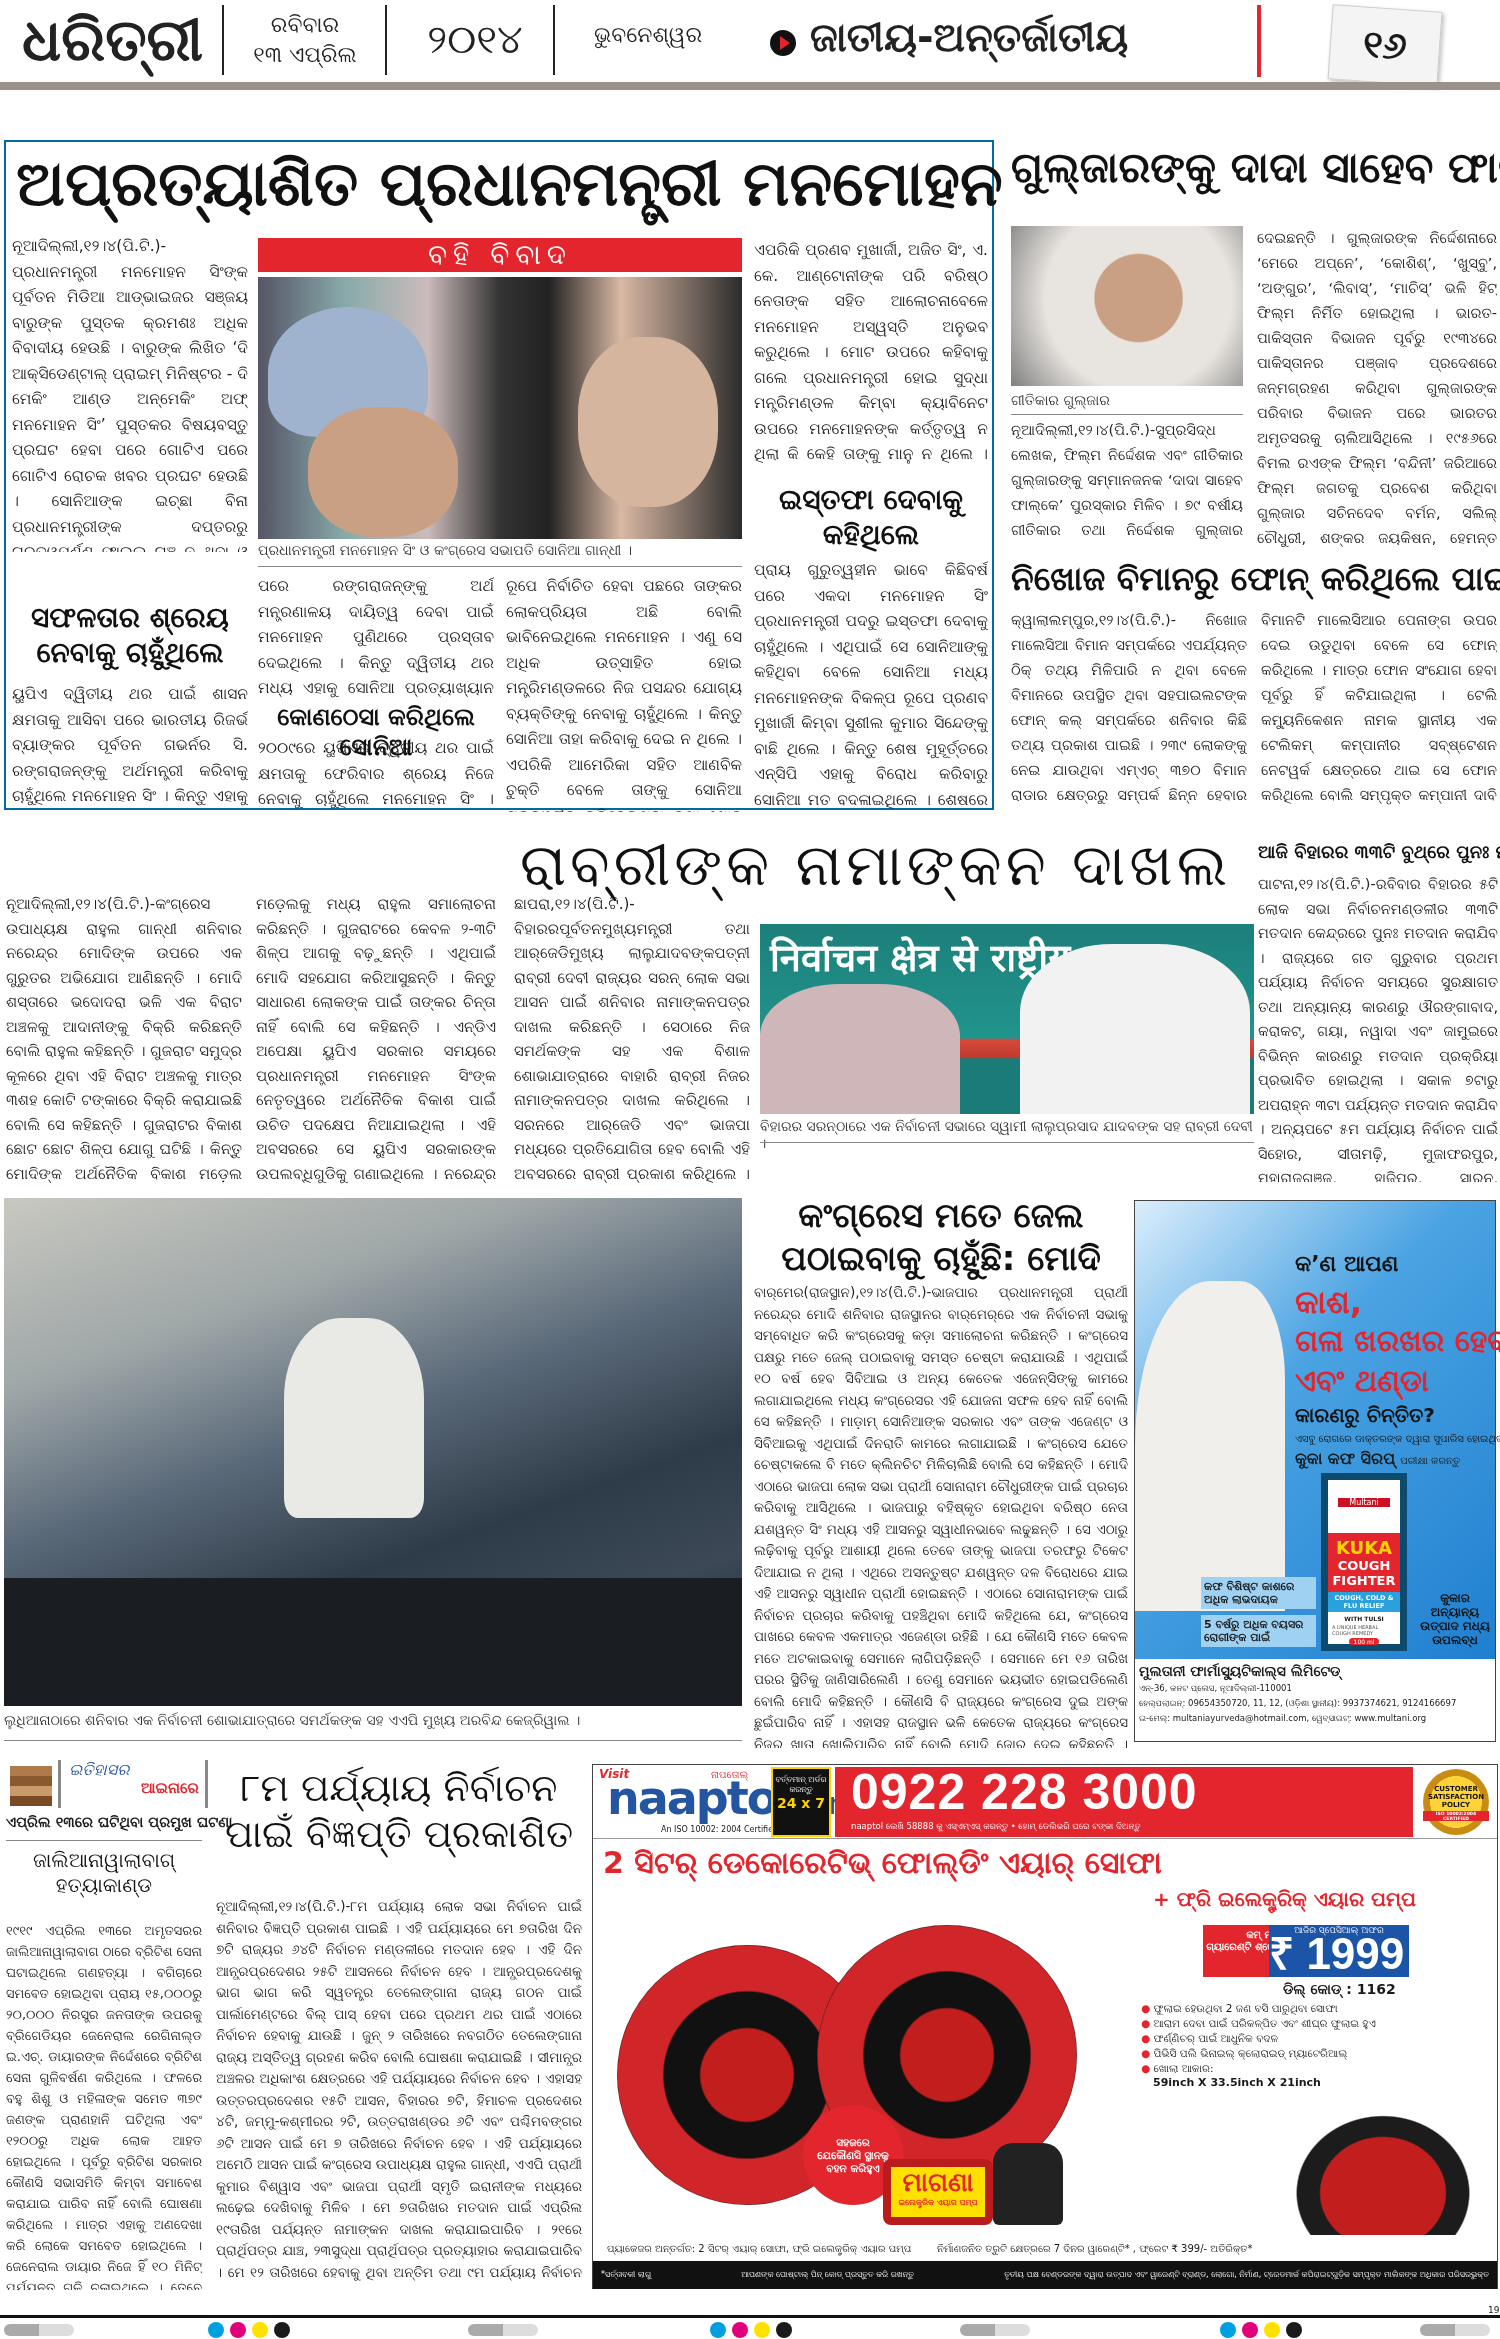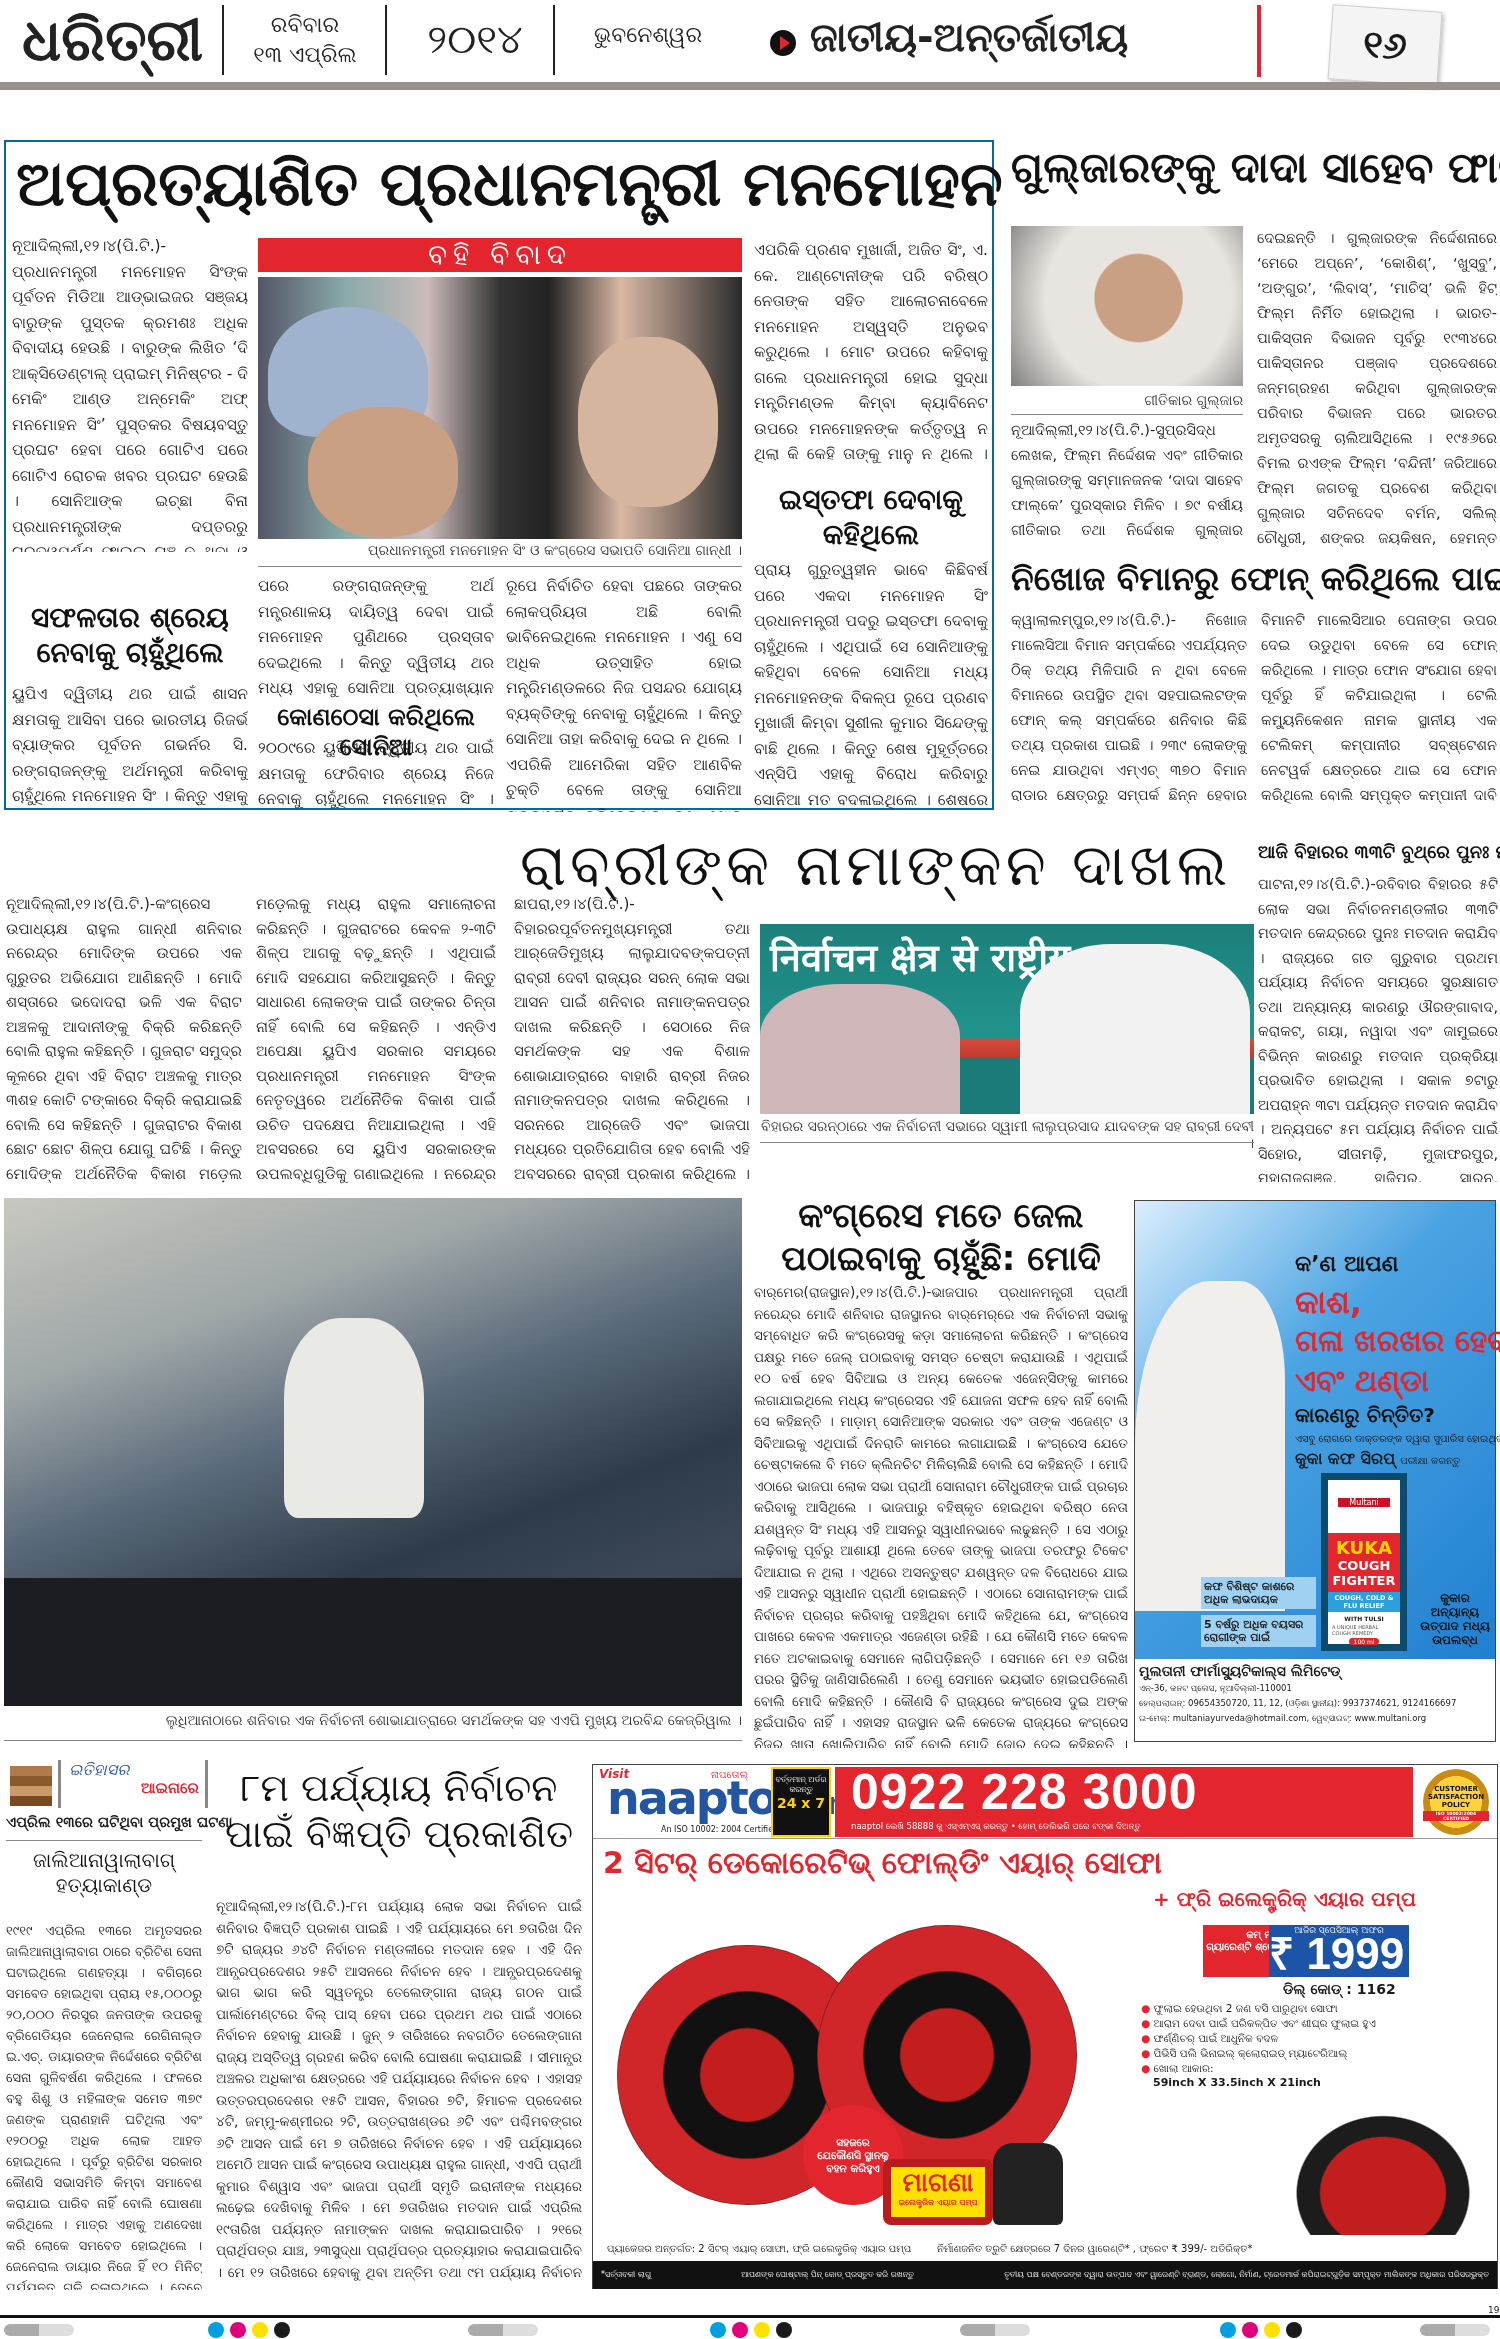--- a/index.html
+++ b/index.html
@@ -13,21 +13,21 @@
 .section{font-size:40px;font-weight:bold;color:#222}
 .play{width:26px;height:26px;border-radius:50%;background:#111;display:flex;align-items:center;justify-content:center}
 .play:after{content:"";border-left:10px solid #e3262d;border-top:7px solid transparent;border-bottom:7px solid transparent;margin-left:3px}
 .redline{width:4px;background:#e3262d}
 .pageno{width:110px;height:75px;background:#f4f4f4;border:1px solid #ccc;transform:rotate(4deg);display:flex;align-items:center;justify-content:center;font-size:38px;font-weight:bold;box-shadow:2px 2px 4px rgba(0,0,0,.25)}
 .graybar{left:0;top:82px;width:1500px;height:8px;background:#9a908c}
 .box{border:2px solid #0369a1}
 .hl{font-weight:bold;color:#111;line-height:1.15}
 .body{font-size:15.5px;line-height:25.5px;text-align:justify;color:#222}
 .sub{font-weight:bold;text-align:center;color:#111;line-height:1.25}
-.cap{font-size:14px;text-align:right;color:#333}
+.cap{font-size:14px;text-align:left;color:#333}
 .photo{overflow:hidden}
 .redbanner{background:#e3262d;color:#fff;text-align:center;font-size:28px;letter-spacing:6px}
 .rule{height:2px;background:#888}
 .ad-blue{background:linear-gradient(135deg,#dbeefc 0%,#4aa3e2 40%,#1f7fd0 100%)}
 .bullet{font-size:15px;line-height:22px}
 .bullet:before{content:"● ";color:#e3262d}
 .cmyk{display:flex;gap:6px}
 .cmyk span{width:16px;height:16px;border-radius:50%;display:inline-block}
 .pill{width:70px;height:12px;border-radius:6px;background:linear-gradient(90deg,#aaa 50%,#ddd 50%)}
 </style>

